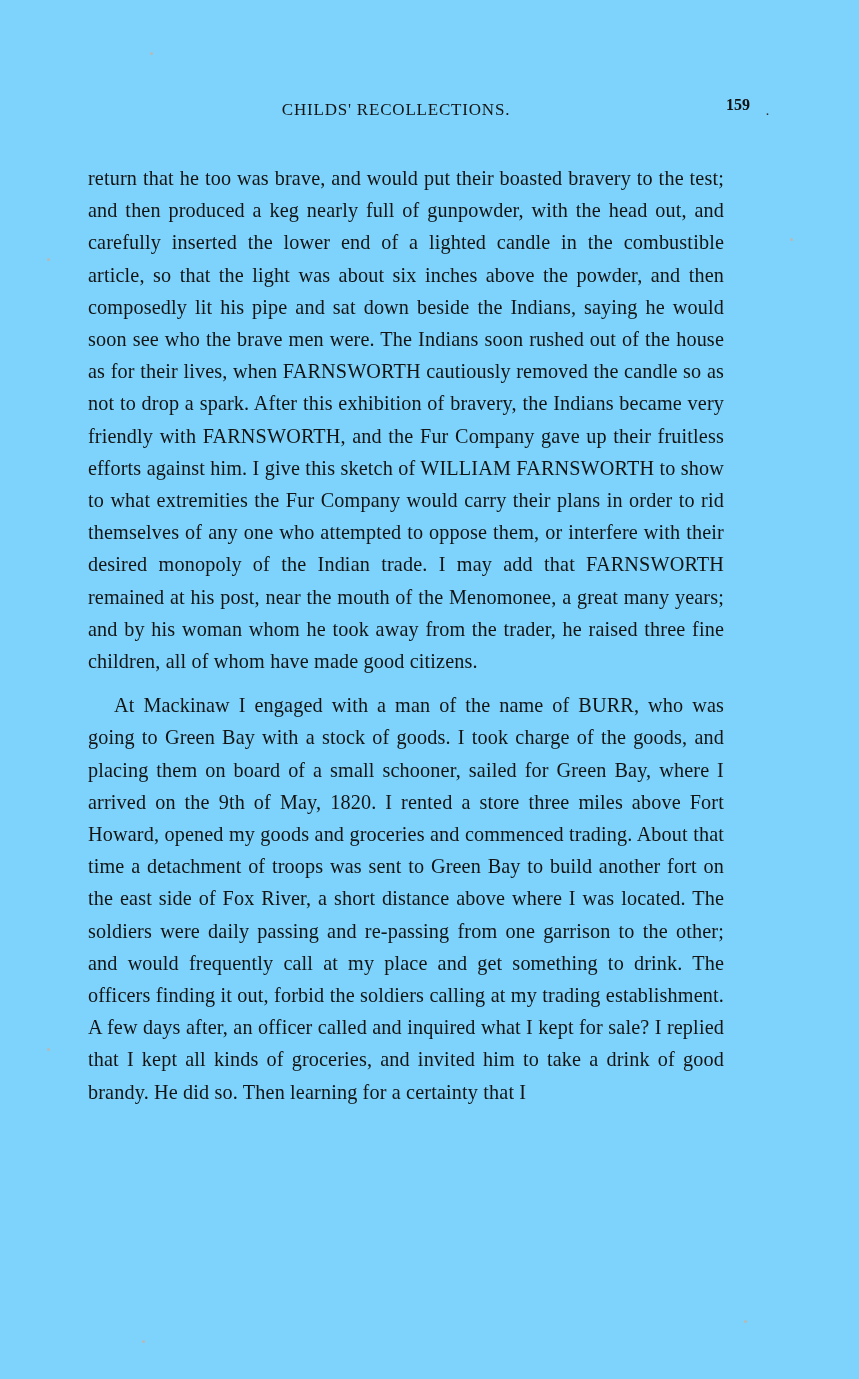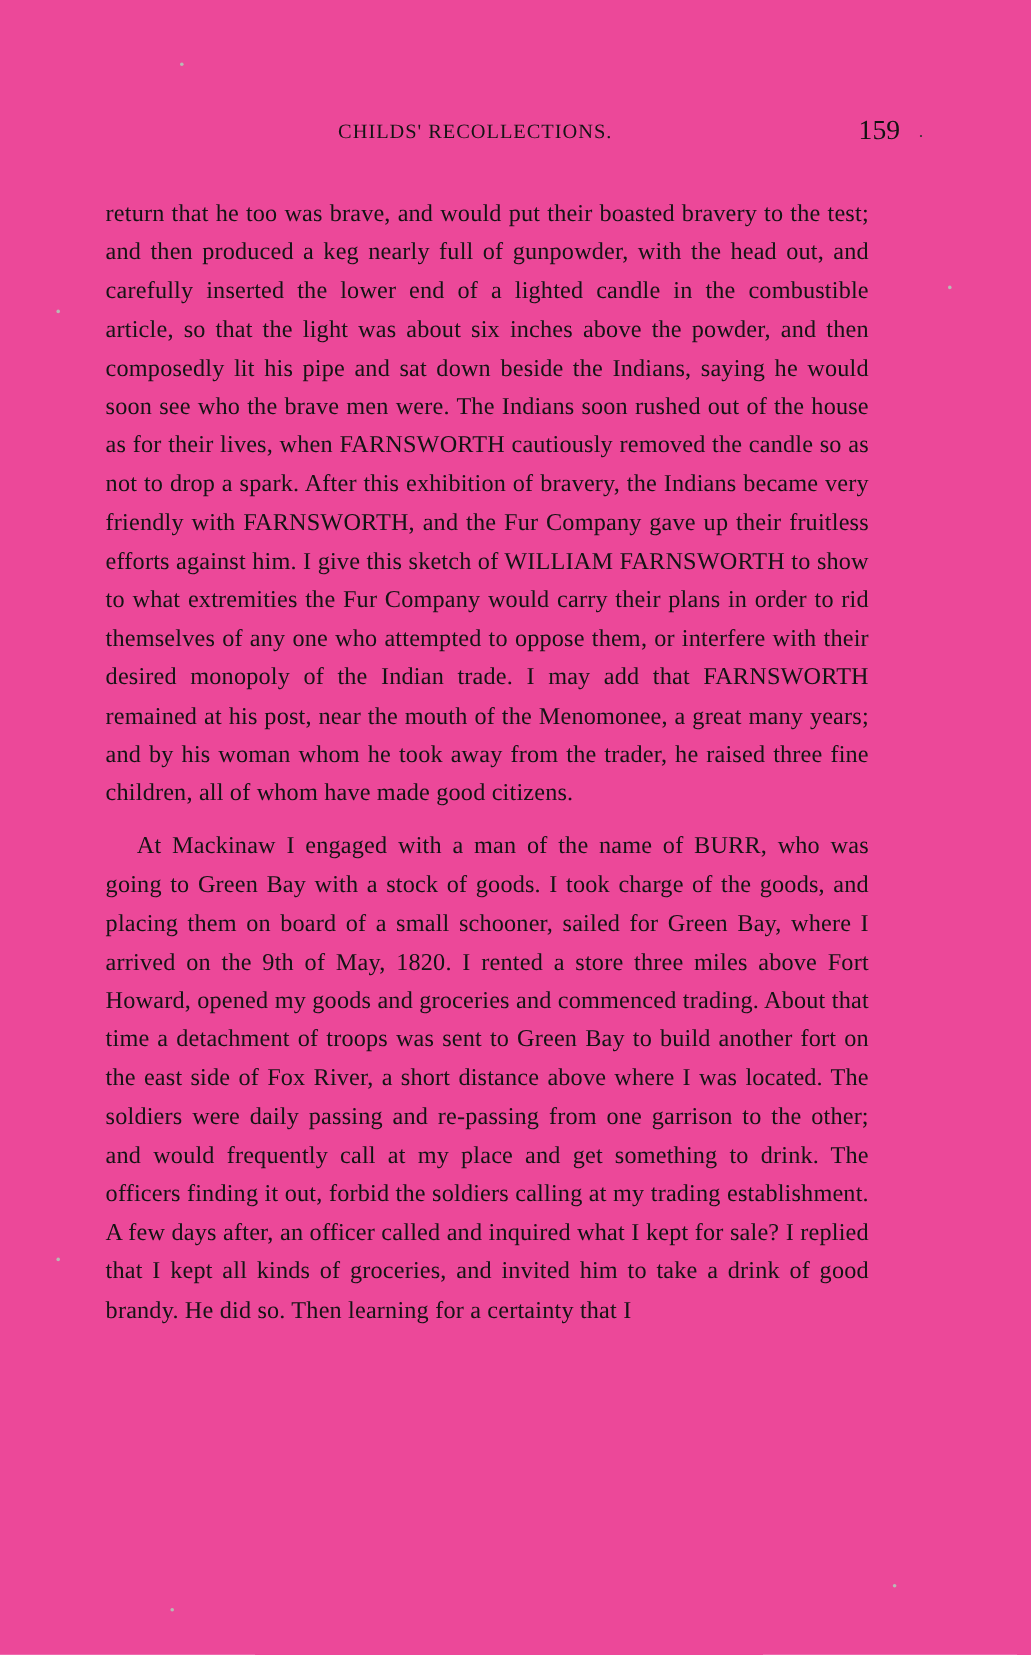--- a/index.html
+++ b/index.html
@@ -14,21 +14,21 @@
     color: #1a1a1a;
     position: relative;
     overflow: hidden;
   }
   .page {
     position: absolute;
     left: 0;
     top: 0;
     width: 859px;
     height: 1379px;
-    background: #ec4899;
+    background: #7dd3fc;
   }
   .header {
     position: absolute;
     left: 76px;
     top: 100px;
     width: 700px;
     height: 30px;
   }
   .running-head {
     position: absolute;
@@ -38,22 +38,22 @@
     text-align: center;
     font-variant: small-caps;
     font-size: 17px;
     letter-spacing: 0.8px;
     color: #141414;
   }
   .folio {
     position: absolute;
     right: 26px;
     top: -4px;
-    font-size: 23px;
-    font-weight: normal;
+    font-size: 16px;
+    font-weight: bold;
     color: #121212;
   }
   .folio-dot {
     position: absolute;
     right: 6px;
     top: 6px;
     font-size: 15px;
     color: #333;
   }
   .body-text {

